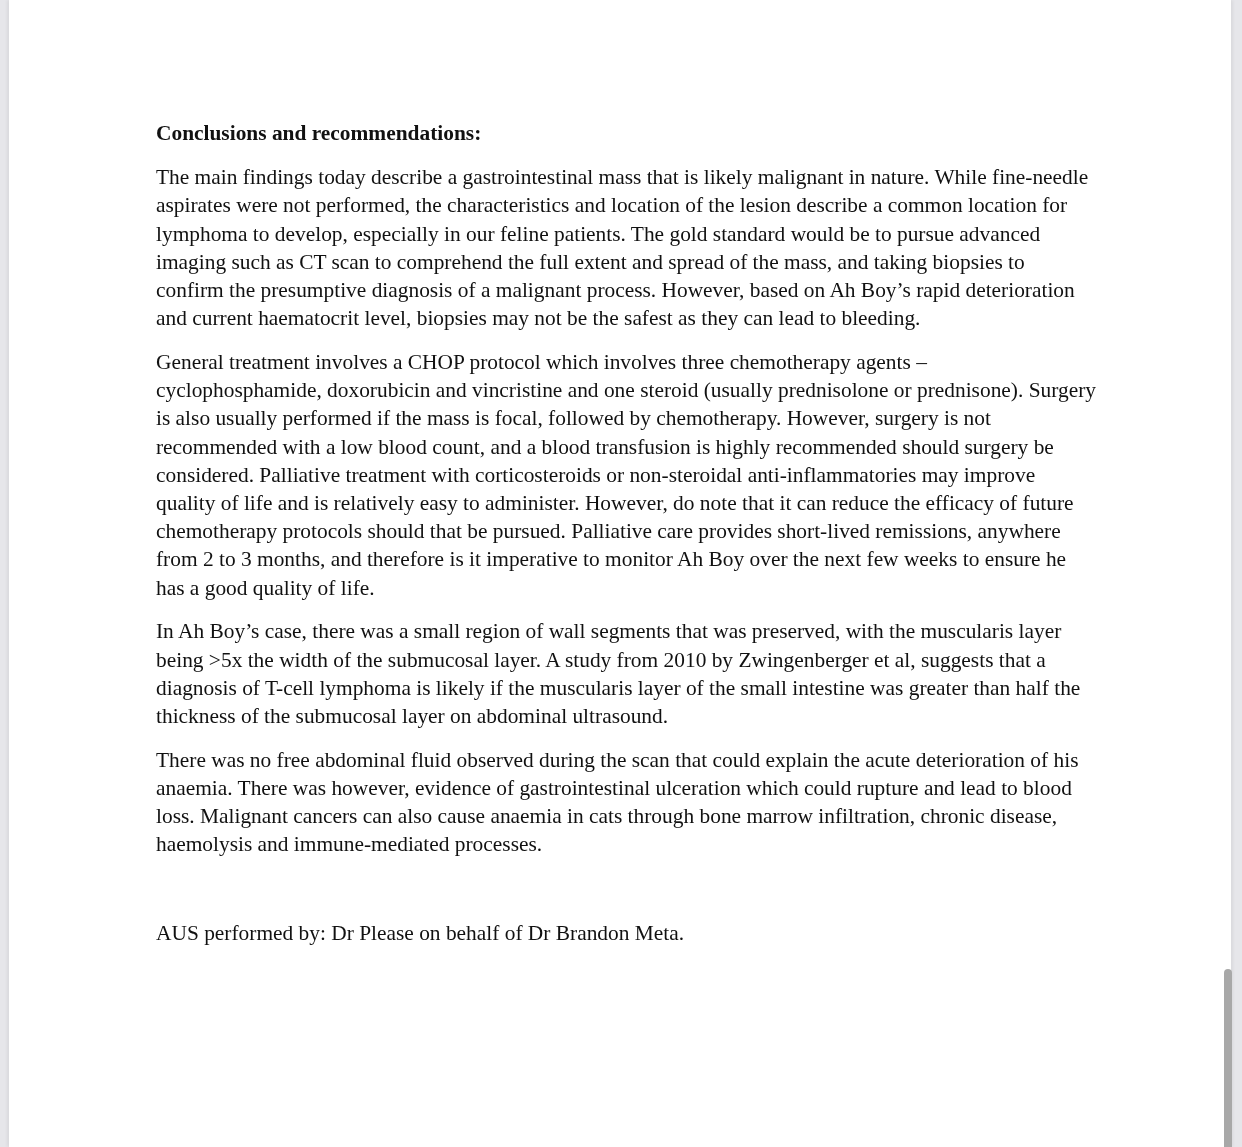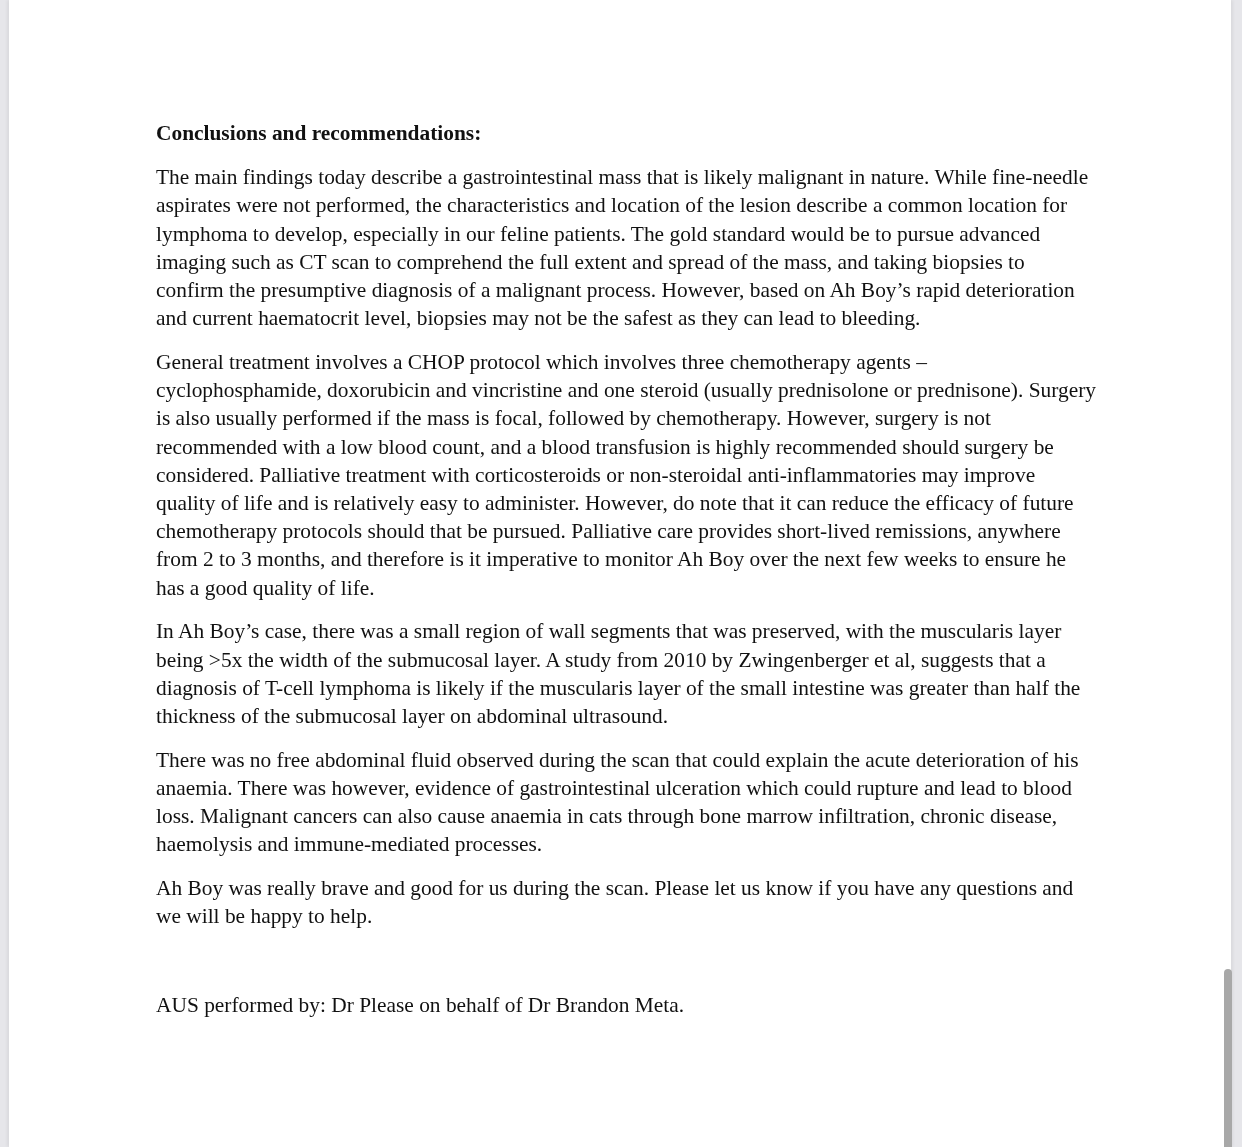--- a/index.html
+++ b/index.html
@@ -59,18 +59,17 @@
 <body>
 
 <div class="viewer">
   <div class="page">
     <div class="content">
       <p class="heading">Conclusions and recommendations:</p>
       <p class="para">The main findings today describe a gastrointestinal mass that is likely malignant in nature. While fine-needle aspirates were not performed, the characteristics and location of the lesion describe a common location for lymphoma to develop, especially in our feline patients. The gold standard would be to pursue advanced imaging such as CT scan to comprehend the full extent and spread of the mass, and taking biopsies to confirm the presumptive diagnosis of a malignant process. However, based on Ah Boy’s rapid deterioration and current haematocrit level, biopsies may not be the safest as they can lead to bleeding.</p>
       <p class="para">General treatment involves a CHOP protocol which involves three chemotherapy agents – cyclophosphamide, doxorubicin and vincristine and one steroid (usually prednisolone or prednisone). Surgery is also usually performed if the mass is focal, followed by chemotherapy. However, surgery is not recommended with a low blood count, and a blood transfusion is highly recommended should surgery be considered. Palliative treatment with corticosteroids or non-steroidal anti-inflammatories may improve quality of life and is relatively easy to administer. However, do note that it can reduce the efficacy of future chemotherapy protocols should that be pursued. Palliative care provides short-lived remissions, anywhere from 2 to 3 months, and therefore is it imperative to monitor Ah Boy over the next few weeks to ensure he has a good quality of life.</p>
       <p class="para">In Ah Boy’s case, there was a small region of wall segments that was preserved, with the muscularis layer being &gt;5x the width of the submucosal layer. A study from 2010 by Zwingenberger et al, suggests that a diagnosis of T-cell lymphoma is likely if the muscularis layer of the small intestine was greater than half the thickness of the submucosal layer on abdominal ultrasound.</p>
       <p class="para">There was no free abdominal fluid observed during the scan that could explain the acute deterioration of his anaemia. There was however, evidence of gastrointestinal ulceration which could rupture and lead to blood loss. Malignant cancers can also cause anaemia in cats through bone marrow infiltration, chronic disease, haemolysis and immune-mediated processes.</p>
-      <p class="para">Ah Boy was really brave and good for us during the scan. Please let us know if you have any questions and we will be happy to help.</p>
       <p class="para signature">AUS performed by: Dr Please on behalf of Dr Brandon Meta.</p>
     </div>
   </div>
   <div class="scrollbar-thumb"></div>
 </div>
 
 </body></html>

